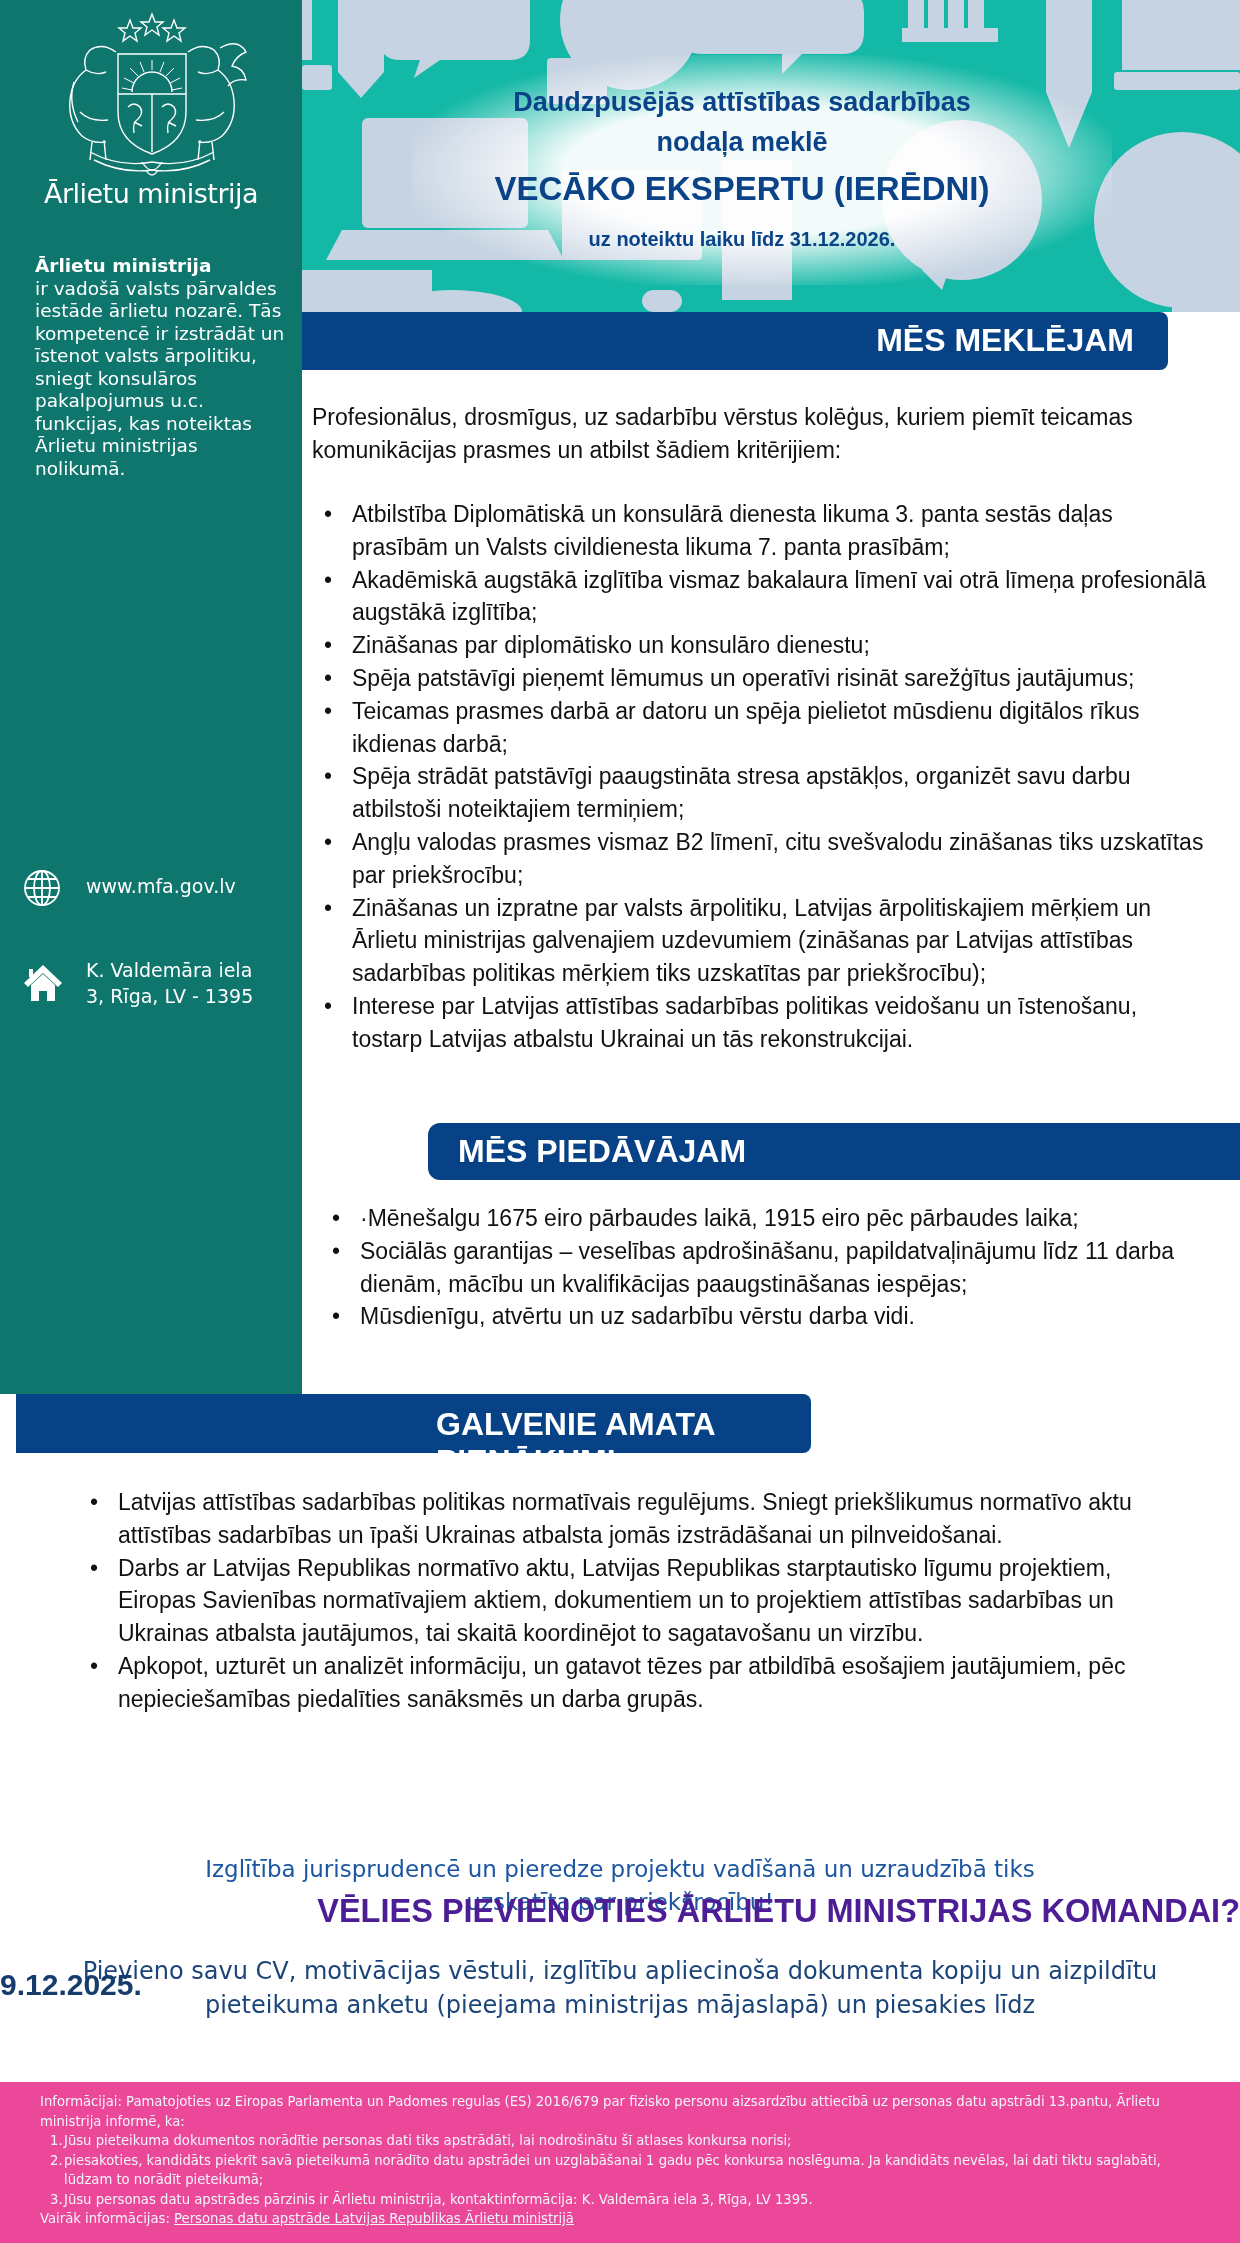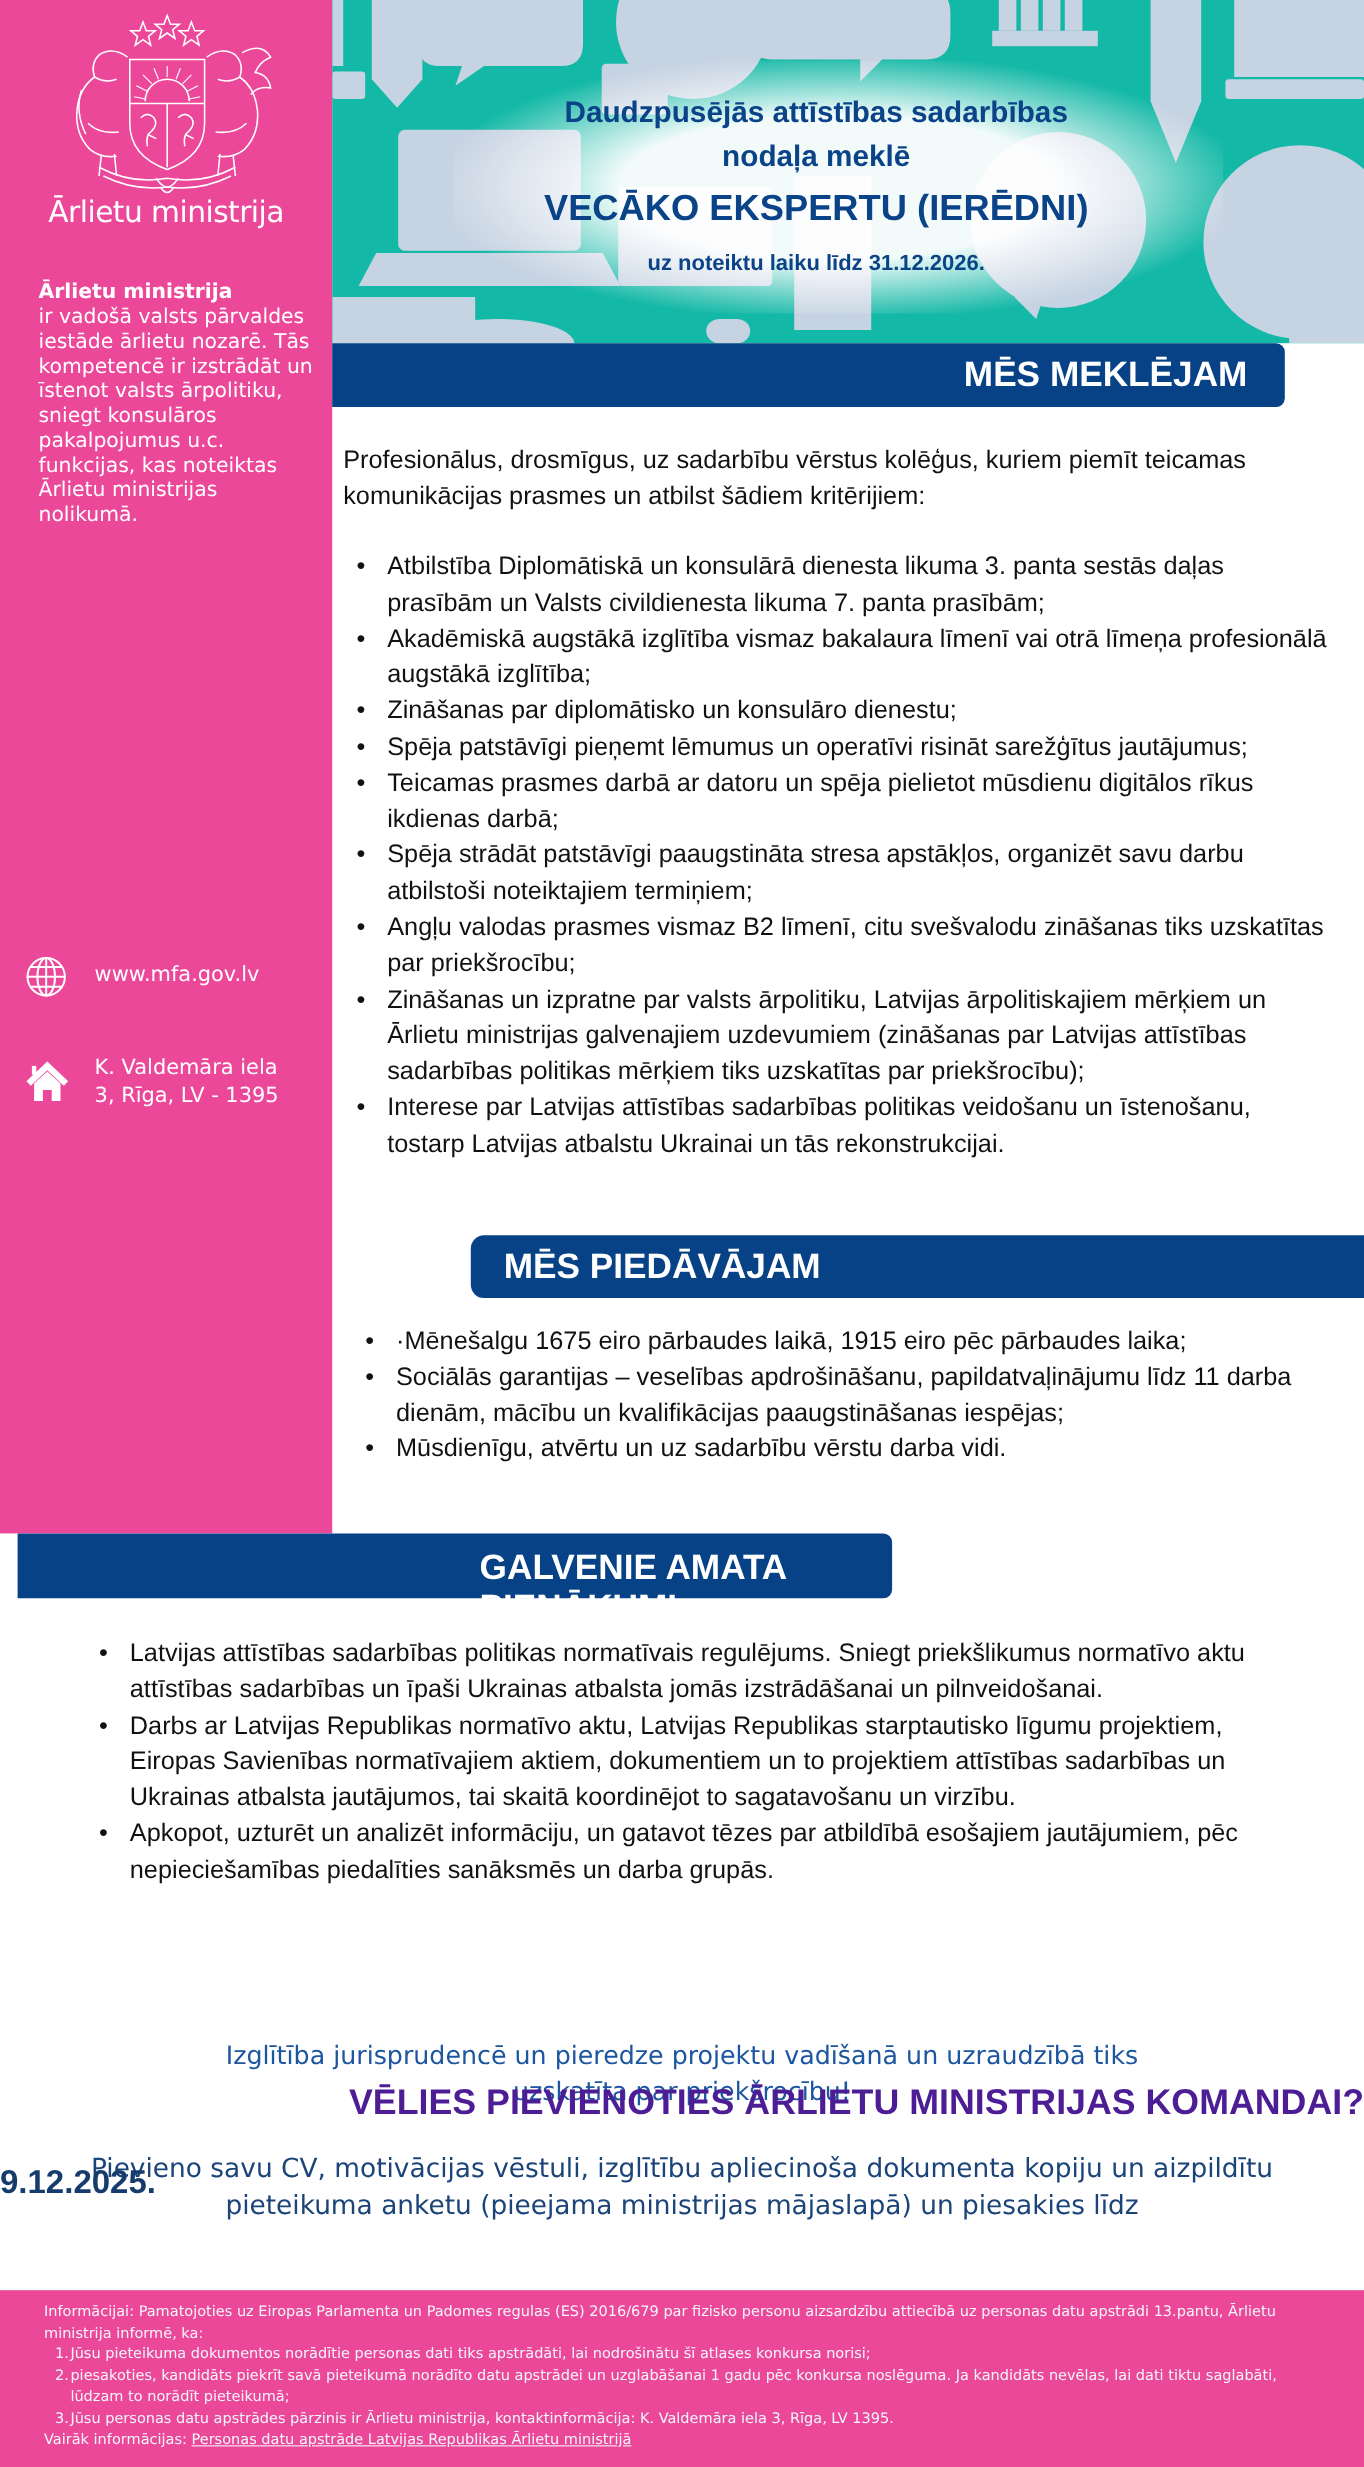--- a/index.html
+++ b/index.html
@@ -1,20 +1,20 @@
 <!DOCTYPE html>
 <html><head>
 <meta charset="utf-8">
 <style>
   * { box-sizing: border-box; margin: 0; padding: 0; }
   html, body { width: 1240px; background: #ffffff; }
   body { position: relative; height: 2243px; overflow: hidden; font-family: "Liberation Sans", sans-serif; color: #111; }
 
   
-  .sidebar { position: absolute; left: 0; top: 0; width: 302px; height: 1394px; background: #ec4899; color: #fff; }
+  .sidebar { position: absolute; left: 0; top: 0; width: 302px; height: 1394px; background: #0f766e; color: #fff; }
   .logo-wrap { position: absolute; left: 50px; top: 12px; width: 205px; height: 170px; }
   .logo-wrap svg { width: 205px; height: 170px; }
   .logo-text { position: absolute; left: 0; top: 178px; width: 302px; text-align: center; font-size: 27px; color: #fff; font-family: "DejaVu Sans", sans-serif; font-weight: normal; letter-spacing: -0.5px; }
   .about { position: absolute; left: 35px; top: 255px; width: 250px; font-size: 18.5px; line-height: 22.5px; font-family: "DejaVu Sans", sans-serif; }
   .about .about-title { font-weight: bold; display: block; }
   .contact-row { position: absolute; left: 22px; display: flex; align-items: flex-start; }
   .contact-row .ci { width: 40px; height: 40px; margin-right: 24px; }
   .contact-row .ct { font-size: 19px; line-height: 26px; font-family: "DejaVu Sans", sans-serif; color: #fff; }
   .row-web { top: 868px; }
   .row-web .ct { margin-top: 5px; }

